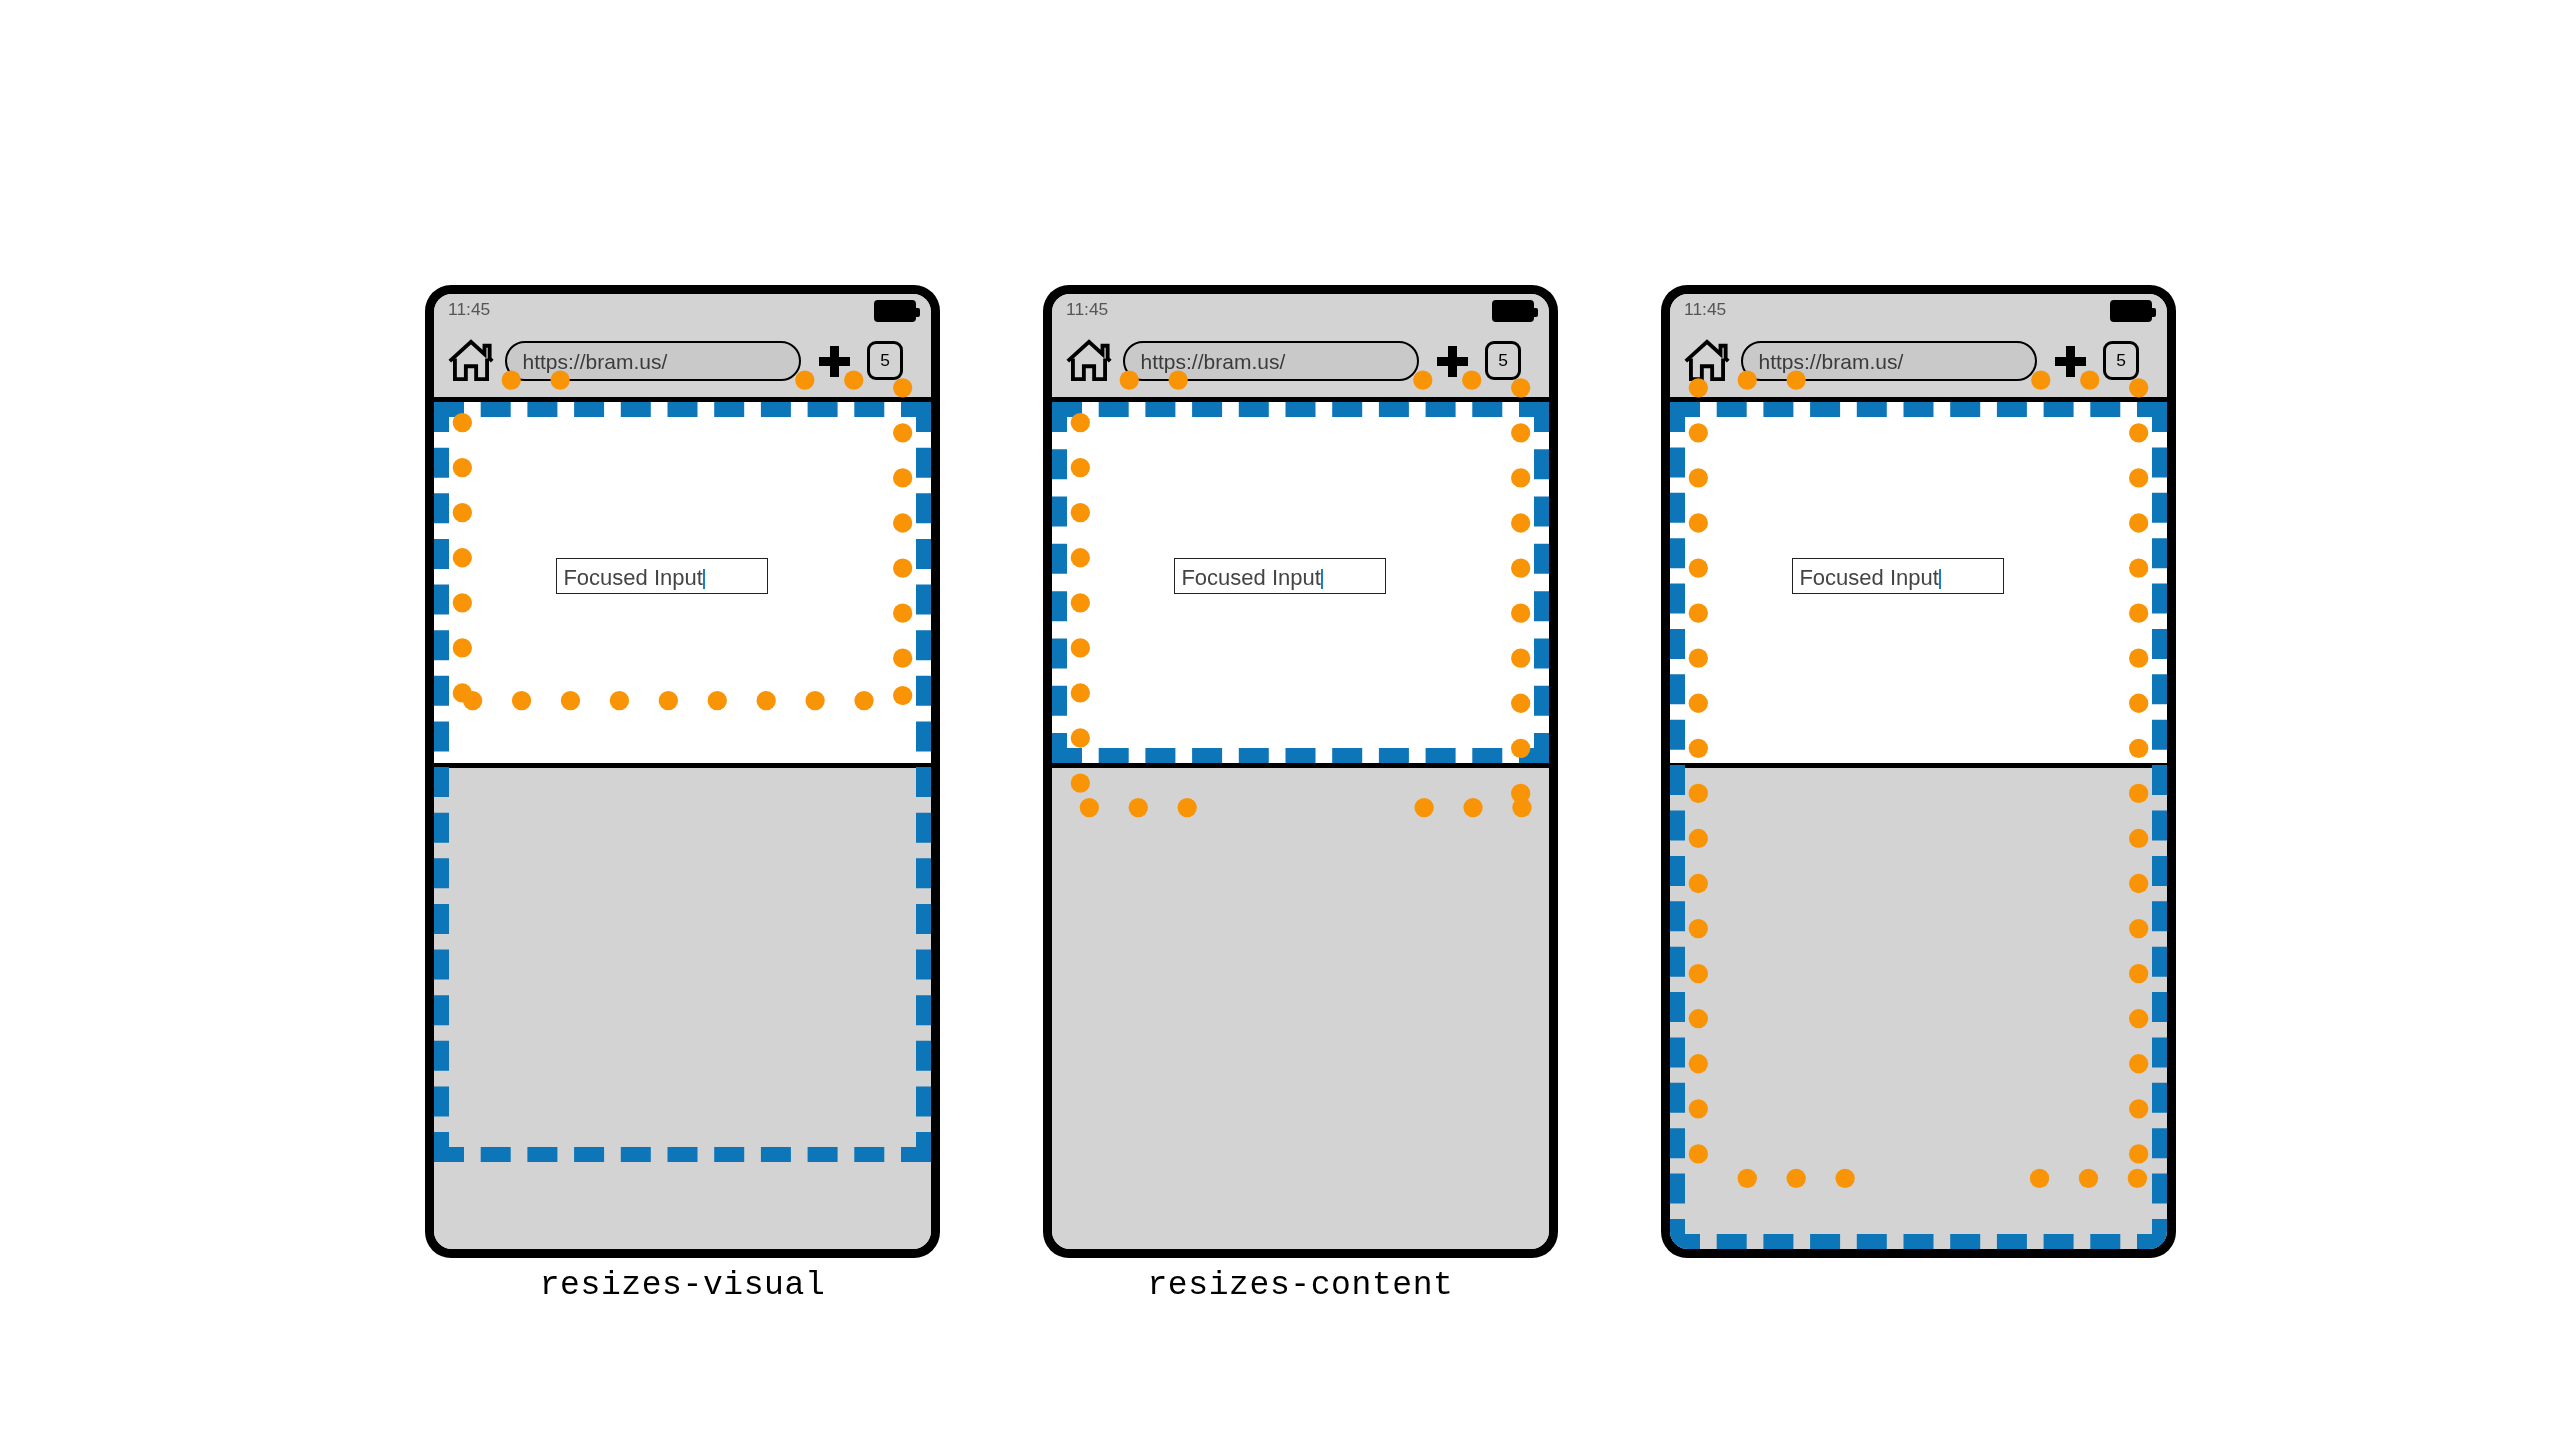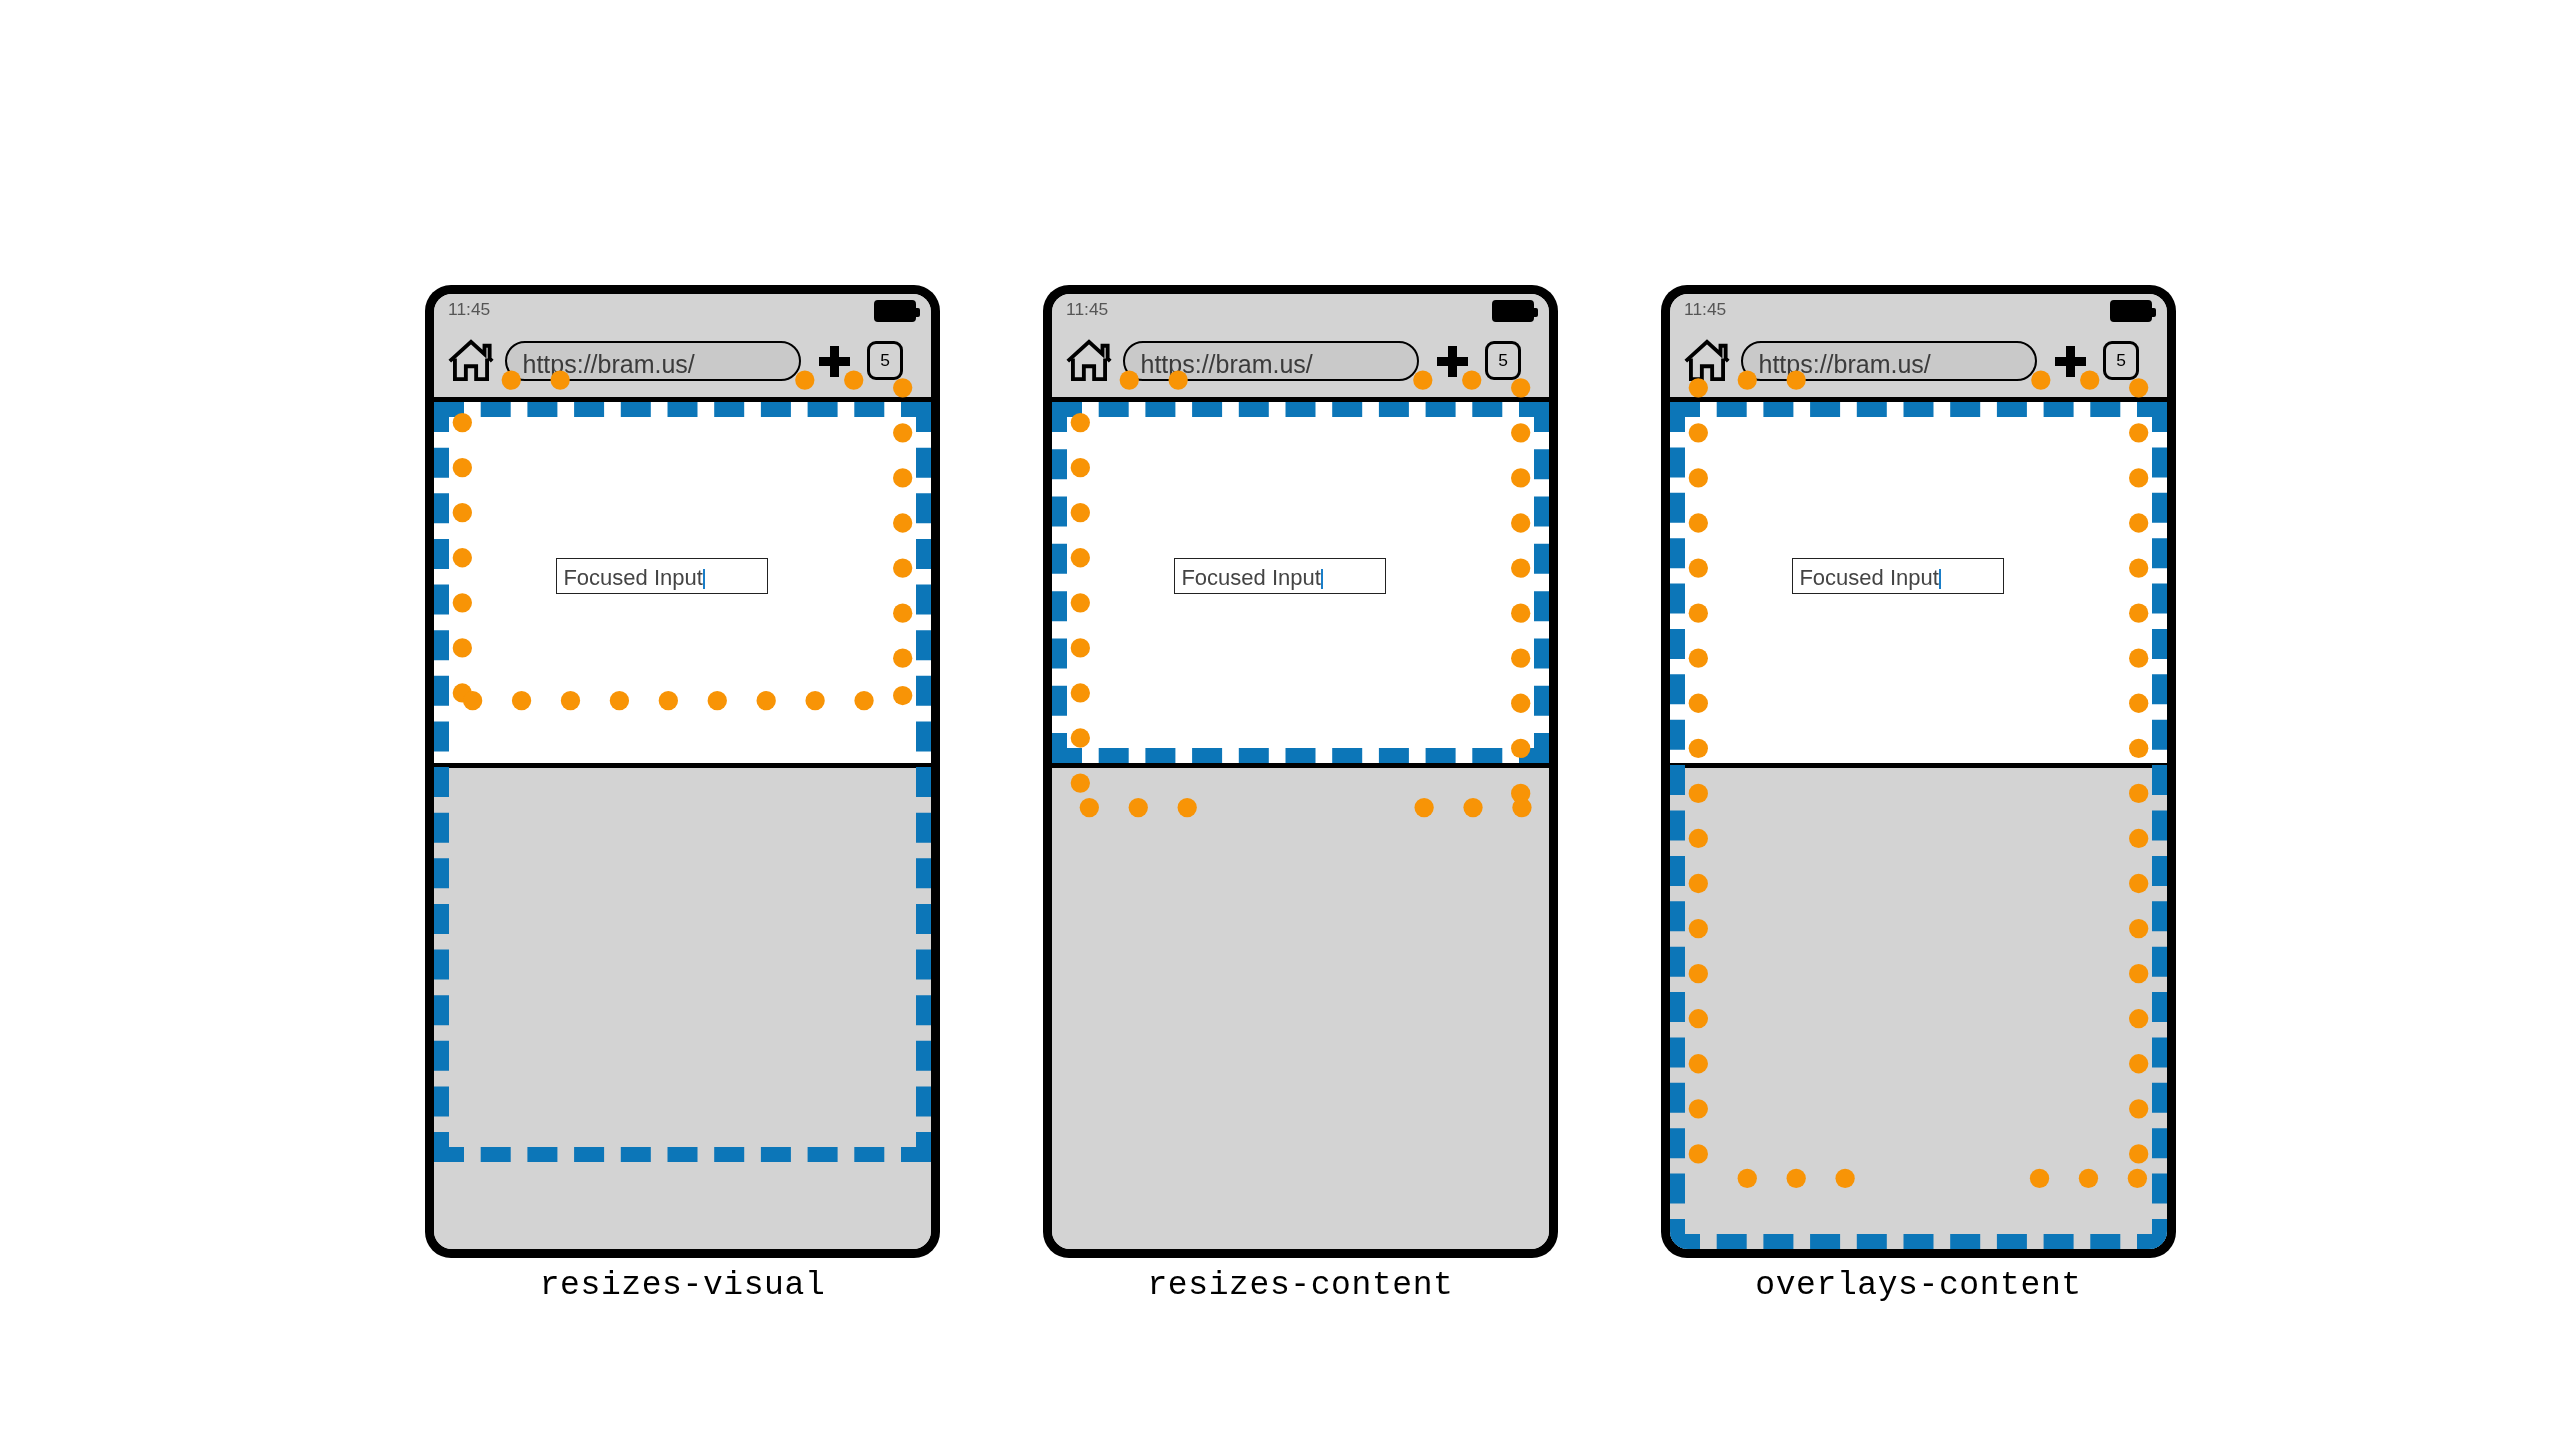--- a/index.html
+++ b/index.html
@@ -30,21 +30,21 @@
   .battery::after{content:"";position:absolute;right:-7.7px;top:5.2px;
            width:5.2px;height:9px;background:#000;border-radius:0 1.9px 1.9px 0;}
 
   .toolbar{position:absolute;left:0;top:30px;right:0;height:76px;}
 
   .home-icon{position:absolute;left:13px;top:14px;width:48px;height:45px;}
 
   .urlbar{position:absolute;left:71px;top:16.7px;width:296px;height:40px;
           background:#c9c9c9;border:2.6px solid #000;border-radius:22px;
           box-sizing:border-box;}
-  .urltext{position:absolute;left:15.5px;top:7px;font-size:25px;color:#3b3b3b;
+  .urltext{position:absolute;left:15.5px;top:7px;font-size:21px;color:#3b3b3b;
           font-family:"Liberation Sans", sans-serif;white-space:nowrap;}
 
   .plus{position:absolute;left:385px;top:22px;width:31px;height:31px;}
   .plus::before,.plus::after{content:"";position:absolute;background:#000;}
   .plus::before{left:0;top:11px;width:31px;height:9px;}
   .plus::after{left:11px;top:0;width:9px;height:31px;}
 
   .tabcount{position:absolute;left:433px;top:17.4px;width:36px;height:39px;
           border:3.2px solid #000;border-radius:9px;box-sizing:border-box;
           display:flex;align-items:center;justify-content:center;}
@@ -316,17 +316,16 @@
             <circle cx="120" cy="1290" r="15"></circle>
               <circle cx="196" cy="1290" r="15"></circle>
             <circle cx="272" cy="1290" r="15"></circle>
             <circle cx="574" cy="1290" r="15"></circle>
               <circle cx="650" cy="1290" r="15"></circle>
             <circle cx="726" cy="1290" r="15"></circle>
           </g>
         </svg>
       </div>
     </div>
-    <div class="caption">overlays-content</div>
   </div>
 
 </div>
 
 
 </body></html>

